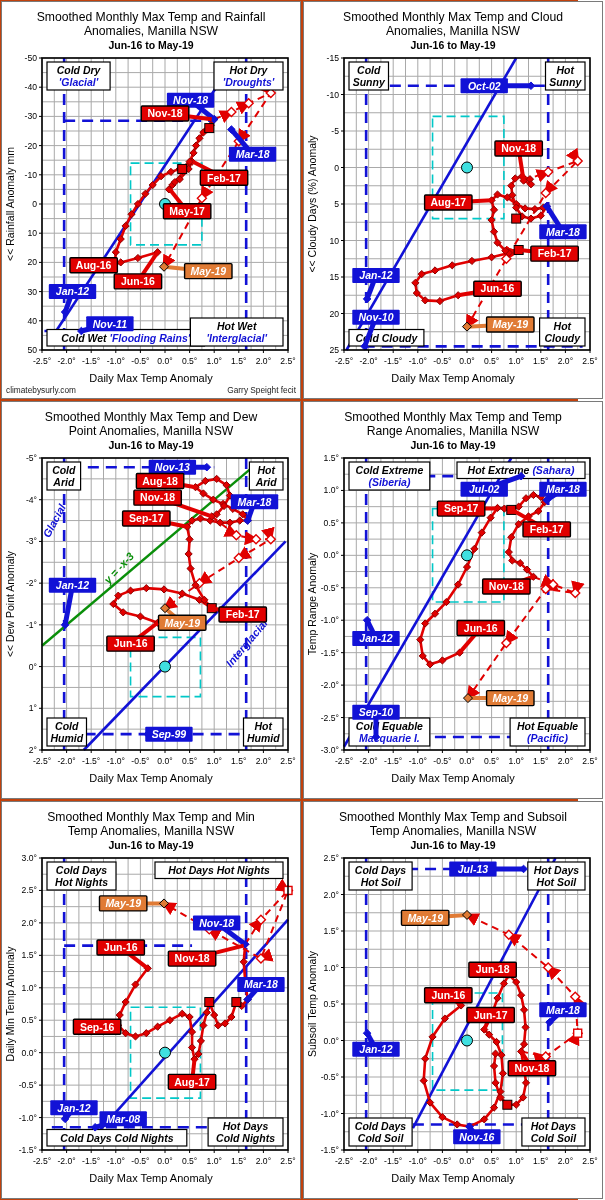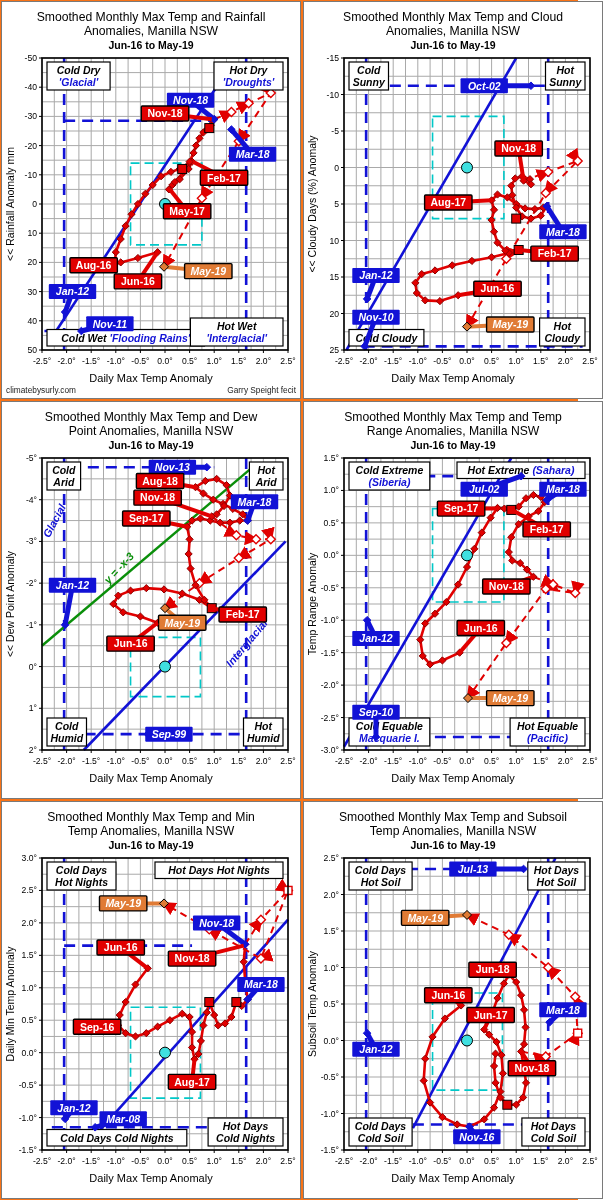--- a/index.html
+++ b/index.html
@@ -1,17 +1,17 @@
 <!DOCTYPE html>
 <html><head>
 <meta charset="utf-8">
 <style>
   html,body{margin:0;padding:0;background:#ffffff;}
   body{font-family:"Liberation Sans", sans-serif;}
-  #charts-grid{width:578px;display:grid;grid-template-columns:302px 302px;background:#f97316;}
+  #charts-grid{width:578px;display:grid;grid-template-columns:302px 302px;background:#c2410c;}
   .panel{width:298px;height:396px;margin:1px;border:1px solid #7a7a7a;background:#fff;box-sizing:content-box;position:relative;}
   svg{display:block;}
 </style>
 </head>
 <body>
 
 <div id="charts-grid">
     <div class="panel">
       <svg width="298" height="396" viewBox="0 0 298 396">
         <defs>

